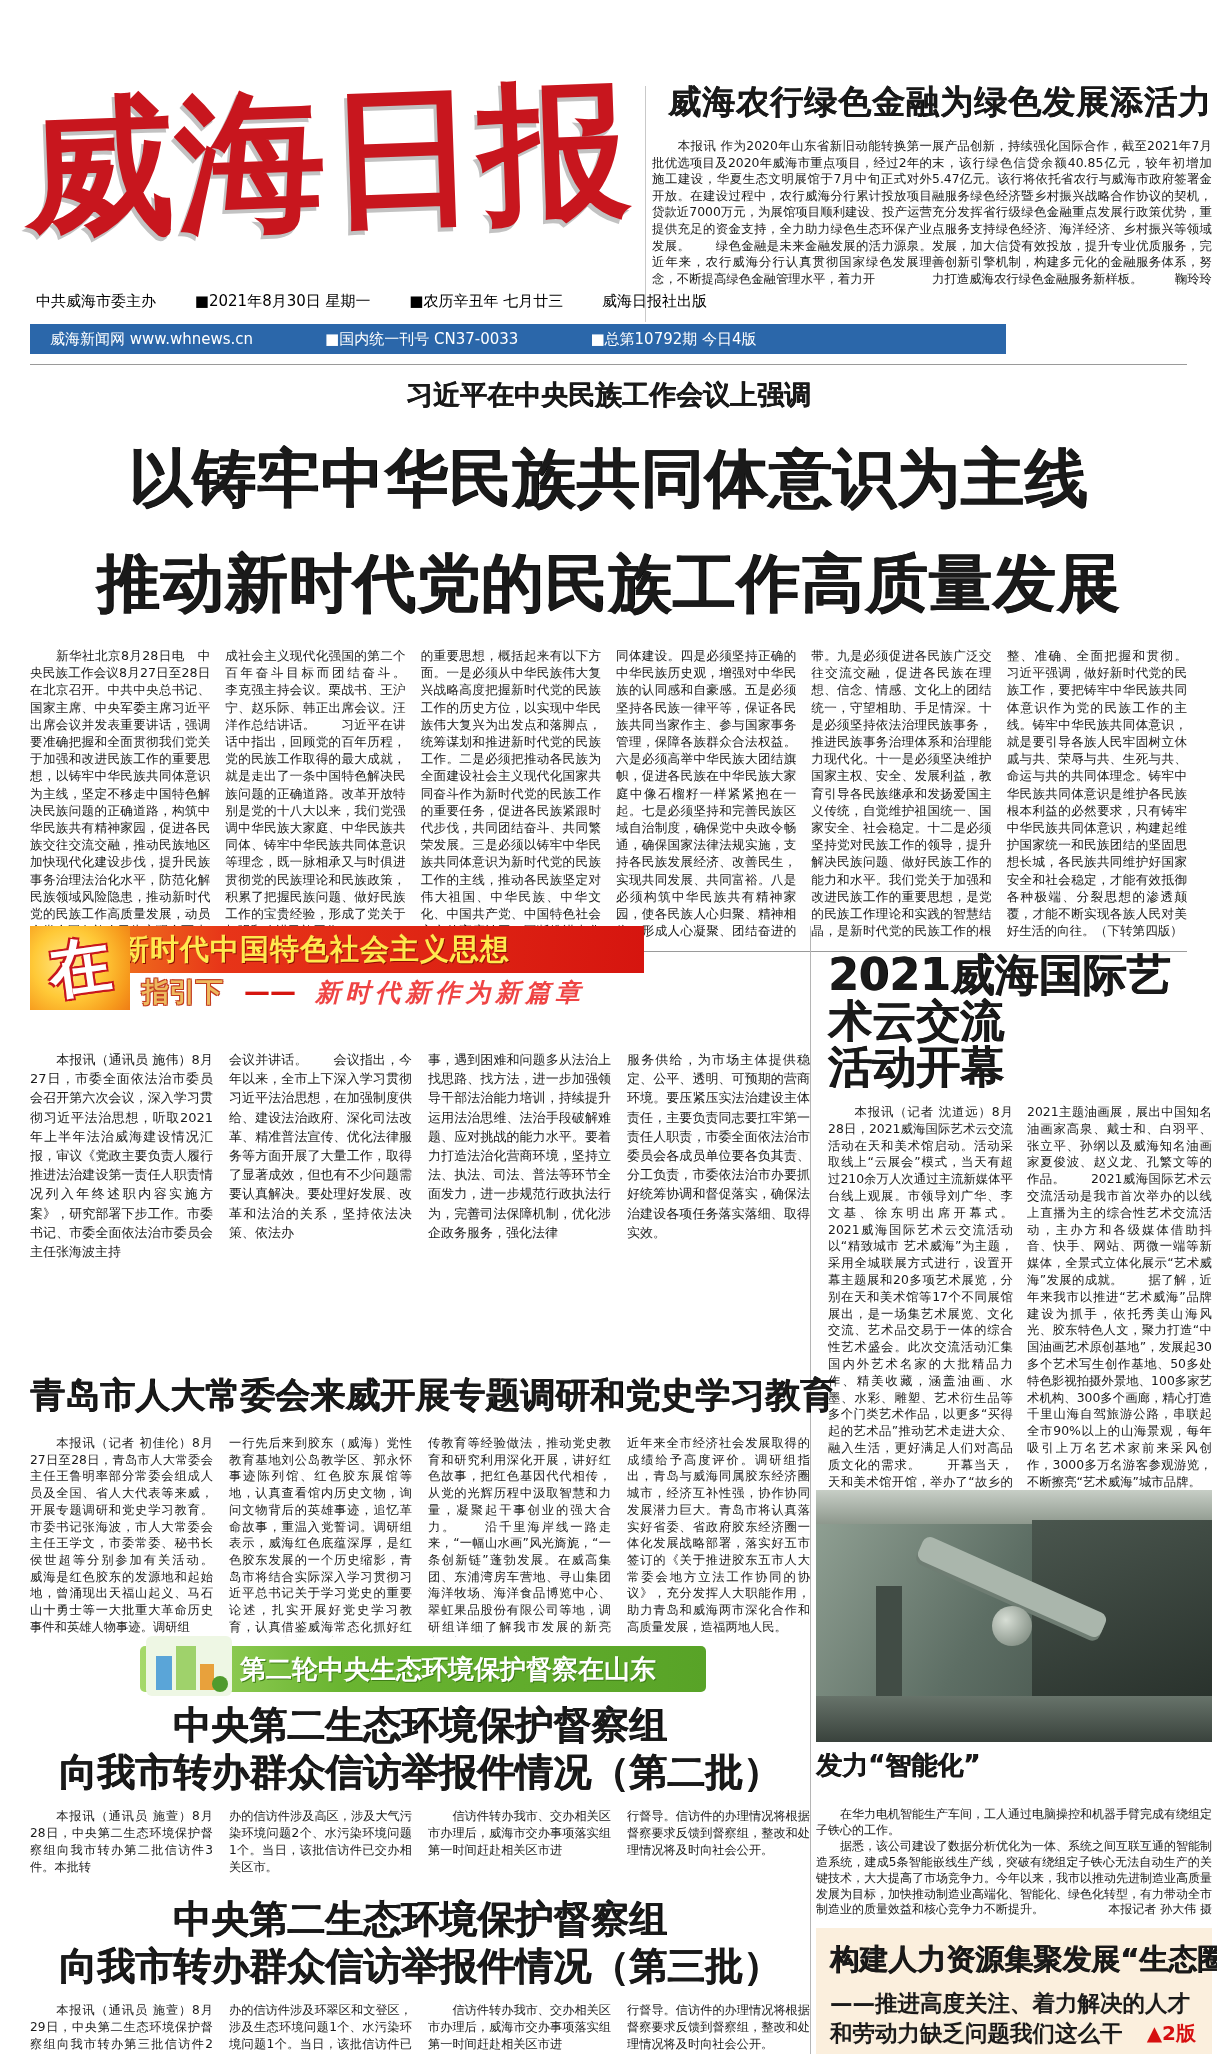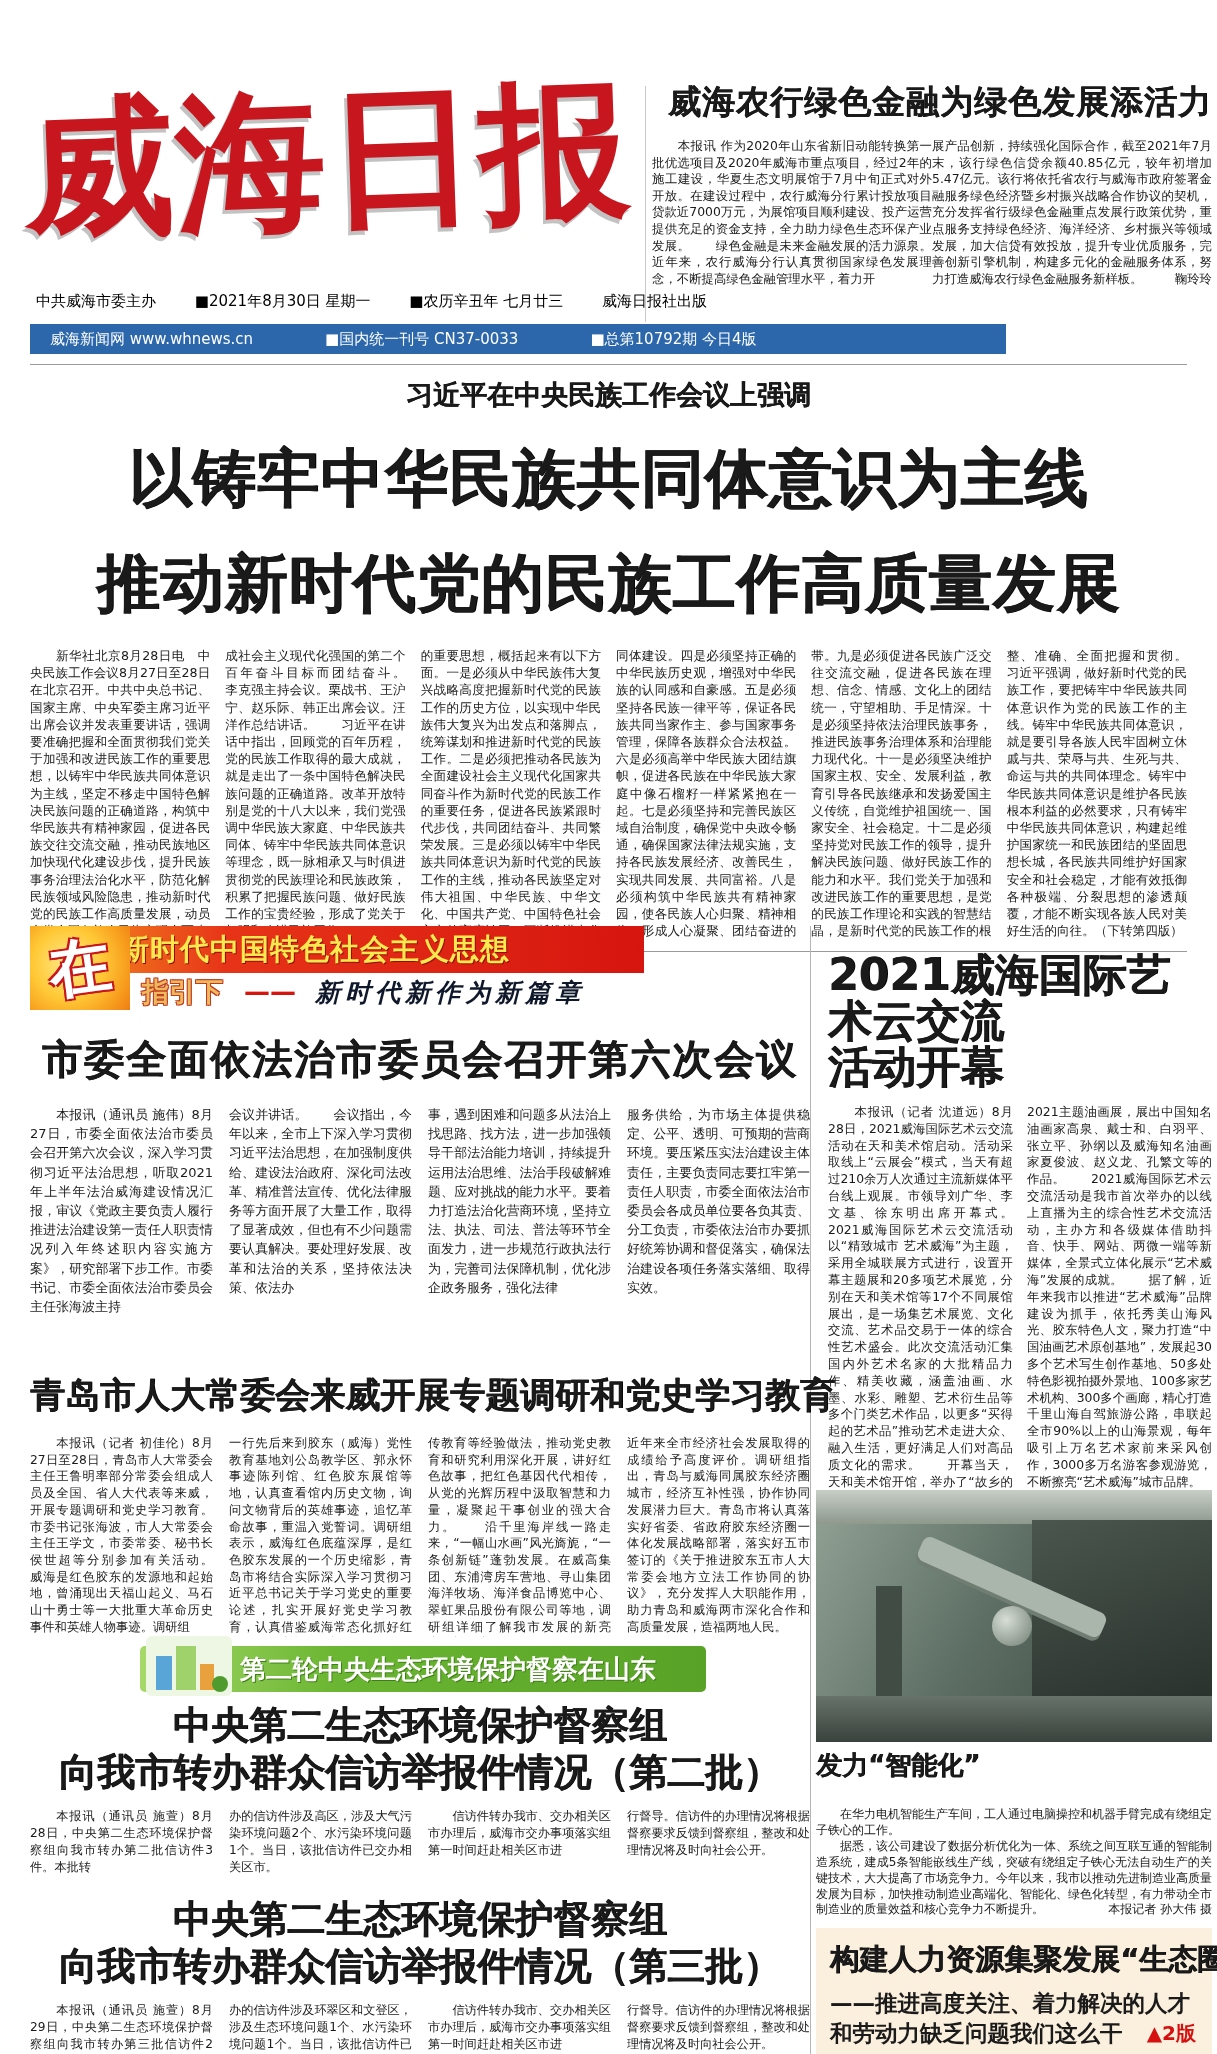--- a/index.html
+++ b/index.html
@@ -38,21 +38,21 @@
                 color:#ffe94f;font-size:29px;font-weight:900;line-height:47px;
                 letter-spacing:1px;white-space:nowrap;
                 text-shadow:1px 1px 0 #8f0d05;box-sizing:border-box;}
   .slogan .row2{position:absolute;left:0;top:47px;right:0;height:37px;line-height:37px;
                 padding-left:112px;white-space:nowrap;box-sizing:border-box;}
   .slogan .guide{display:inline-block;font-size:27px;font-weight:900;color:#edb95f;
                  text-shadow:1px 1px 0 #c23a1e,-1px -1px 0 #c23a1e,1px -1px 0 #c23a1e,-1px 1px 0 #c23a1e;
                  margin-right:16px;}
   .slogan .dash{color:#d6150f;font-size:26px;font-weight:900;margin-right:14px;}
   .slogan .script{font-family:"DejaVu Serif","Liberation Serif",serif;font-style:italic;
-                  font-weight:bold;color:#0f172a;font-size:25px;letter-spacing:5px;}
+                  font-weight:bold;color:#ef4444;font-size:25px;letter-spacing:5px;}
   .burst{position:absolute;left:0;top:0;width:100px;height:84px;
          background:radial-gradient(circle at 38% 45%,#ffe989 0%,#ffc937 45%,#f79c1d 78%,#ef7d15 100%);
          display:flex;align-items:center;justify-content:center;}
   .burst .zai{font-size:62px;font-weight:900;color:#fff;transform:rotate(-8deg);
               text-shadow:2px 2px 0 #c8161e,-2px -2px 0 #c8161e,2px -2px 0 #c8161e,-2px 2px 0 #c8161e;}
   
   .headline-c{font-weight:900;text-align:center;text-shadow:.8px 0 0 #000;white-space:nowrap;}
   .cols4{display:flex;gap:16px;}
   .cols4 .col{flex:1;text-align:justify;overflow:hidden;}
   .shiwei{position:absolute;left:30px;top:1032px;width:780px;}
@@ -163,21 +163,20 @@
       <span class="script">新时代新作为新篇章</span>
     </div>
     <div class="burst">
       <span class="zai">在</span>
     </div>
   </div>
 
   <div class="vdivider"></div>
 
   <div class="shiwei">
-    <div class="headline-c">市委全面依法治市委员会召开第六次会议</div>
     <div class="cols4">
       <div class="col">　　本报讯（通讯员 施伟）8月27日，市委全面依法治市委员会召开第六次会议，深入学习贯彻习近平法治思想，听取2021年上半年法治威海建设情况汇报，审议《党政主要负责人履行推进法治建设第一责任人职责情况列入年终述职内容实施方案》，研究部署下步工作。市委书记、市委全面依法治市委员会主任张海波主持</div>
       <div class="col">会议并讲话。　　会议指出，今年以来，全市上下深入学习贯彻习近平法治思想，在加强制度供给、建设法治政府、深化司法改革、精准普法宣传、优化法律服务等方面开展了大量工作，取得了显著成效，但也有不少问题需要认真解决。要处理好发展、改革和法治的关系，坚持依法决策、依法办</div>
       <div class="col">事，遇到困难和问题多从法治上找思路、找方法，进一步加强领导干部法治能力培训，持续提升运用法治思维、法治手段破解难题、应对挑战的能力水平。要着力打造法治化营商环境，坚持立法、执法、司法、普法等环节全面发力，进一步规范行政执法行为，完善司法保障机制，优化涉企政务服务，强化法律</div>
       <div class="col">服务供给，为市场主体提供稳定、公平、透明、可预期的营商环境。要压紧压实法治建设主体责任，主要负责同志要扛牢第一责任人职责，市委全面依法治市委员会各成员单位要各负其责、分工负责，市委依法治市办要抓好统筹协调和督促落实，确保法治建设各项任务落实落细、取得实效。</div>
     </div>
   </div>
 
   <div class="art">
     <div class="h">2021威海国际艺术云交流</div>

